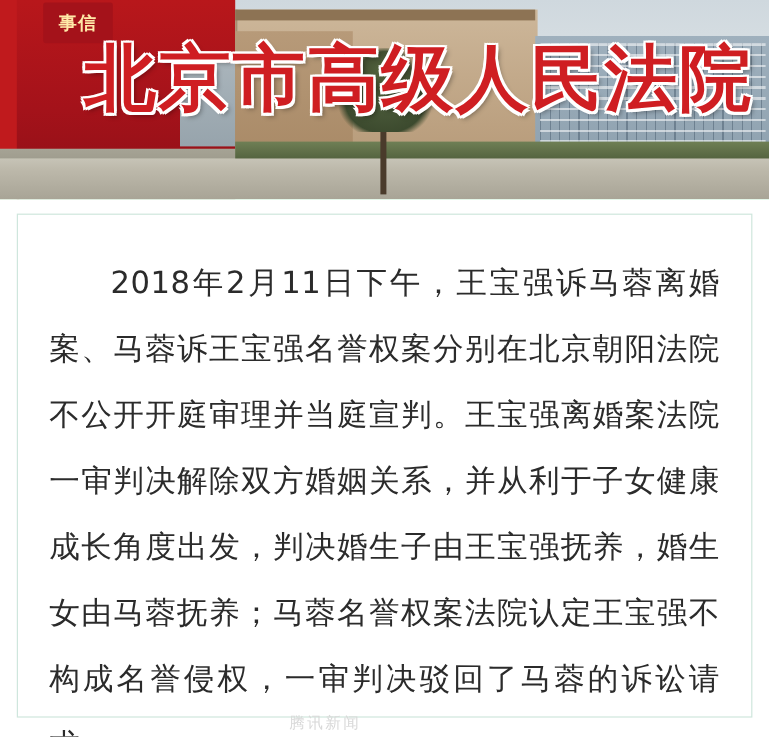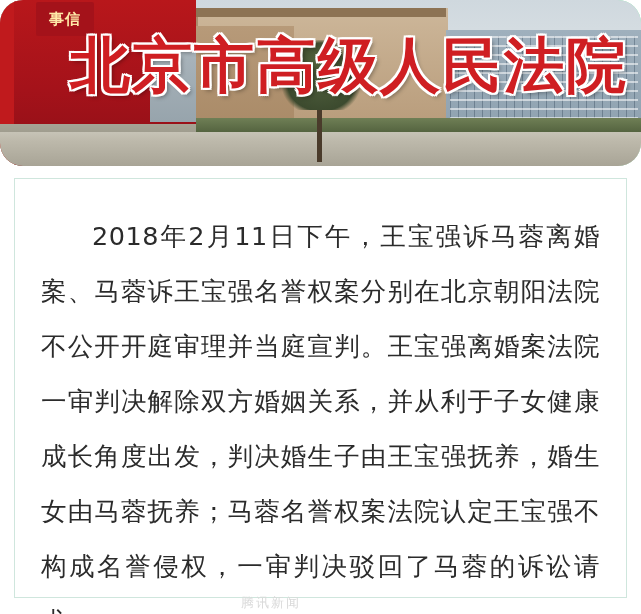--- a/index.html
+++ b/index.html
@@ -21,21 +21,20 @@
     box-sizing: border-box;
   }
 
   
   .banner {
     position: relative;
     width: 641px;
     height: 166px;
     overflow: hidden;
     background: #86efac;
-    border-radius: 23px;
   }
   
   .banner-sky {
     position: absolute;
     left: 0; top: 0;
     width: 641px; height: 166px;
     background: linear-gradient(#cfd8de 0%, #dde3e6 48%, #e7e9e7 62%, #cfd2cb 100%);
   }
   
   .banner-redband {

